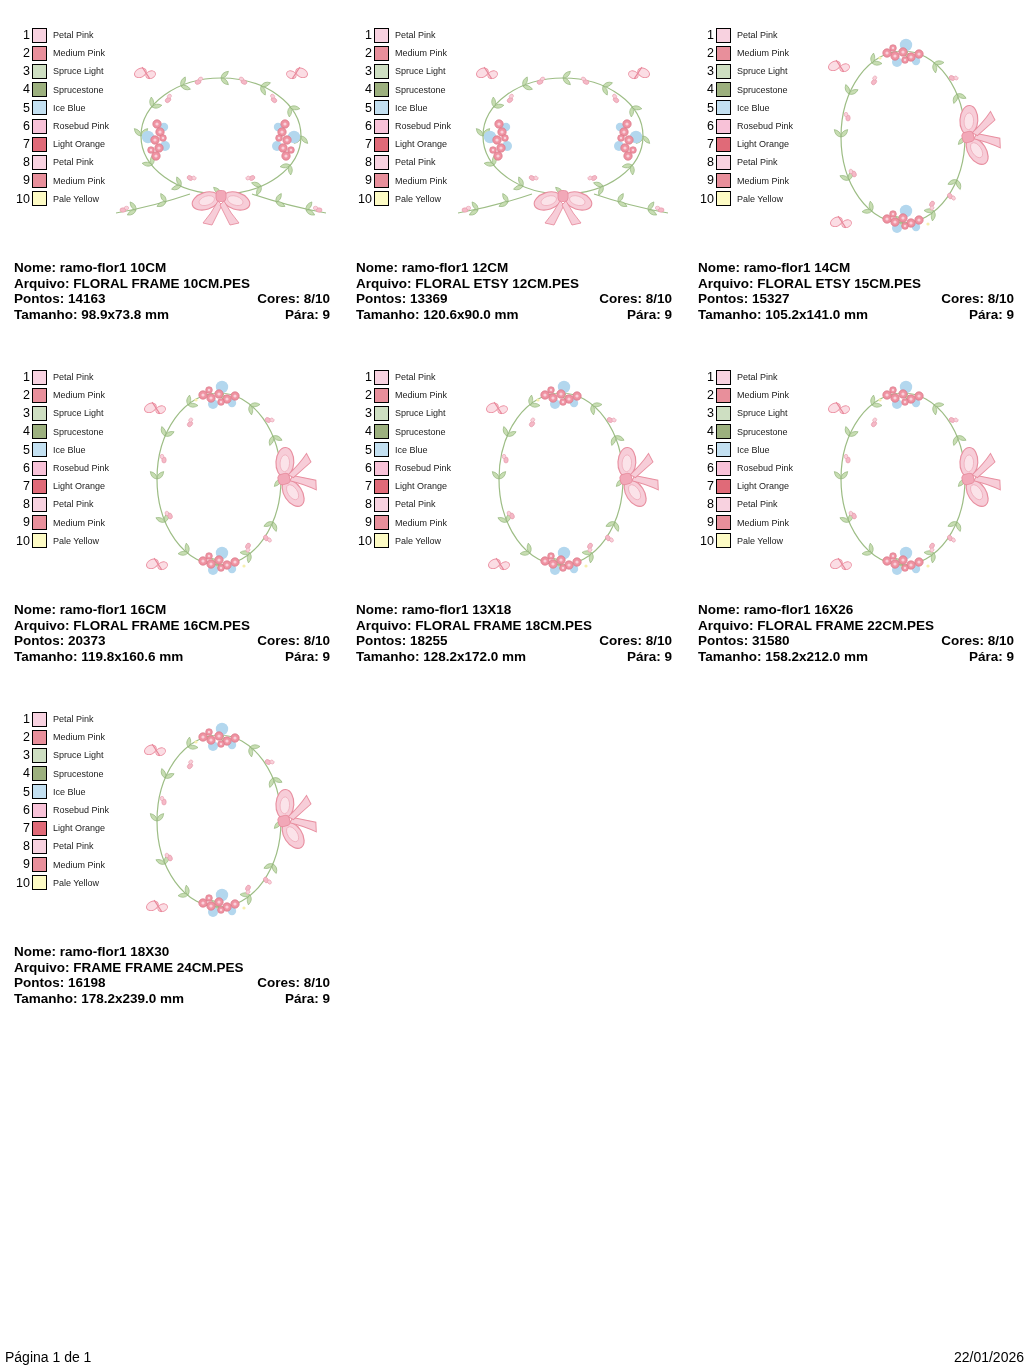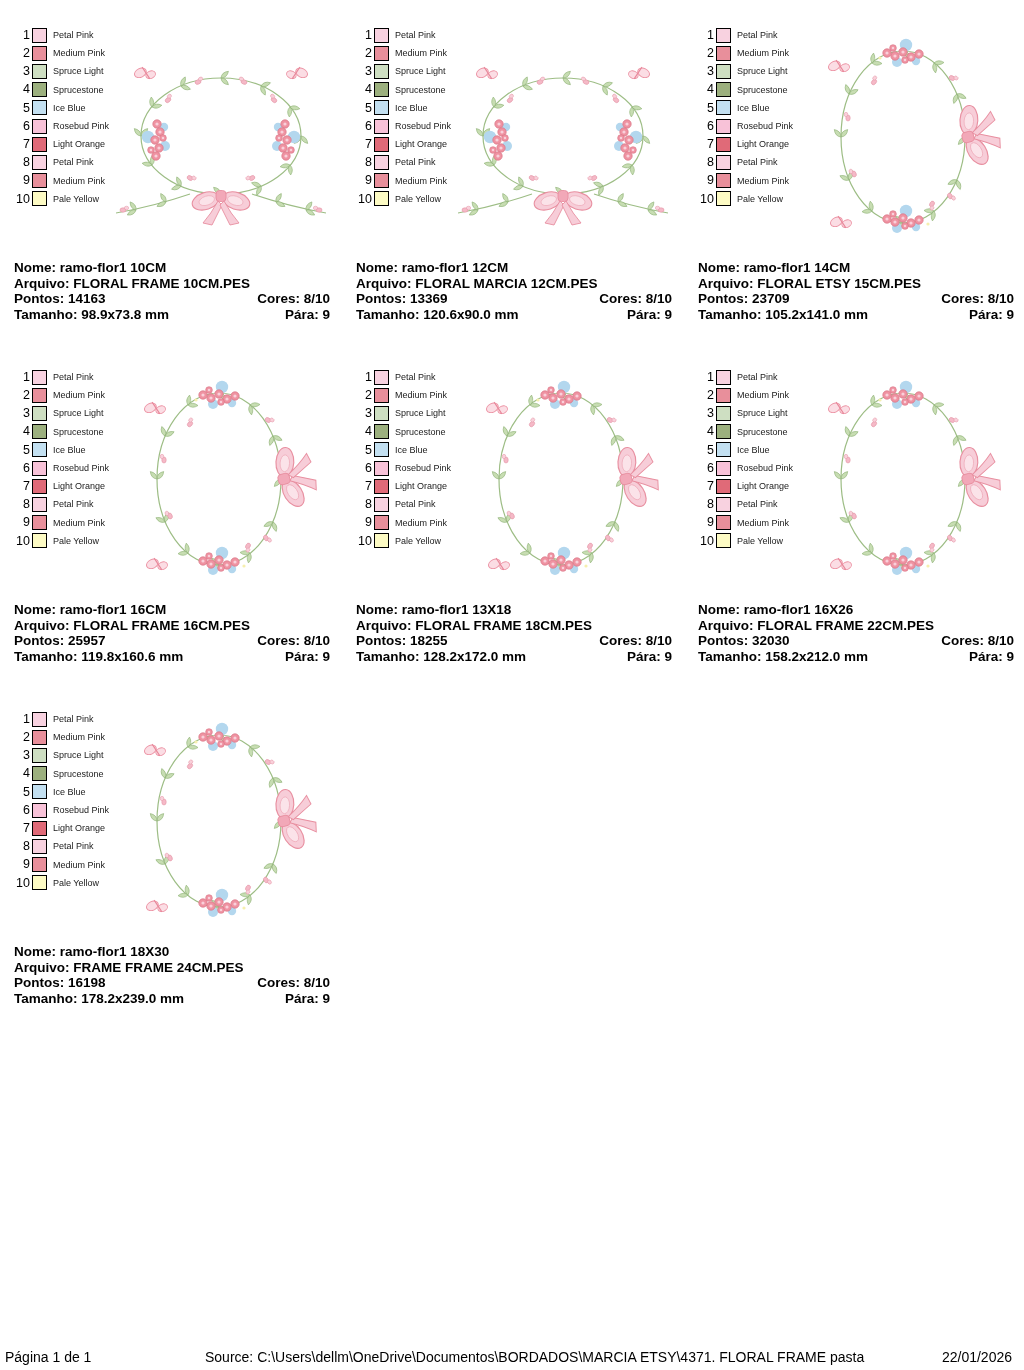--- a/index.html
+++ b/index.html
@@ -14,21 +14,21 @@
   .preview{position:absolute;}
   .preview.ph{left:100px;top:28px;width:222px;height:180px;}
   .preview.pv{left:116px;top:6px;width:196px;height:224px;}
   .preview svg{width:100%;height:100%;display:block;}
   .meta{position:absolute;left:4px;top:240px;right:0;font-weight:bold;font-size:13.5px;line-height:15.6px;}
   .mline{white-space:nowrap;}
   .mrow{display:flex;justify-content:space-between;white-space:nowrap;}
   .footer{position:absolute;left:0;top:1349px;width:100%;height:20px;font-size:14px;color:#000;}
   .f-left{position:absolute;left:5px;top:0;}
   .f-center{position:absolute;left:205px;top:0;}
-  .f-right{position:absolute;right:12px;top:0;}
+  .f-right{position:absolute;right:0;top:0;}
   .defs-svg{position:absolute;width:0;height:0;overflow:hidden;}
 </style>
 </head>
 <body>
 
 <div class="page">
 
   <svg class="defs-svg" aria-hidden="true">
     <defs>
       <path id="leaf" d="M0,0 Q4.5,-4 10,0 Q4.5,4 0,0 Z" fill="#c7ddb2" stroke="#8fb276" stroke-width="0.6"></path>
@@ -293,21 +293,21 @@
     <div class="preview ph">
       <svg preserveAspectRatio="xMidYMid meet" viewBox="0 0 222 180">
             <use href="#wreath-h" xlink:href="#wreath-h"></use>
           </svg>
     </div>
     <div class="meta">
       <div class="mline">
         <span>Nome:</span> <span>ramo-flor1 12CM</span>
       </div>
       <div class="mline">
-        <span>Arquivo:</span> <span>FLORAL MARCIA 12CM.PES</span>
+        <span>Arquivo:</span> <span>FLORAL ETSY 12CM.PES</span>
       </div>
       <div class="mrow">
         <span><span>Pontos:</span> <span>13369</span></span>
         <span><span>Cores:</span> <span>8/10</span></span>
       </div>
       <div class="mrow">
         <span><span>Tamanho:</span> <span>120.6x90.0 mm</span></span>
         <span><span>Pára:</span> <span>9</span></span>
       </div>
     </div>
@@ -381,21 +381,21 @@
           </svg>
     </div>
     <div class="meta">
       <div class="mline">
         <span>Nome:</span> <span>ramo-flor1 14CM</span>
       </div>
       <div class="mline">
         <span>Arquivo:</span> <span>FLORAL ETSY 15CM.PES</span>
       </div>
       <div class="mrow">
-        <span><span>Pontos:</span> <span>23709</span></span>
+        <span><span>Pontos:</span> <span>15327</span></span>
         <span><span>Cores:</span> <span>8/10</span></span>
       </div>
       <div class="mrow">
         <span><span>Tamanho:</span> <span>105.2x141.0 mm</span></span>
         <span><span>Pára:</span> <span>9</span></span>
       </div>
     </div>
   </div>
 
   <div class="card" style="left: 10px; top: 362px;">
@@ -466,21 +466,21 @@
           </svg>
     </div>
     <div class="meta">
       <div class="mline">
         <span>Nome:</span> <span>ramo-flor1 16CM</span>
       </div>
       <div class="mline">
         <span>Arquivo:</span> <span>FLORAL FRAME 16CM.PES</span>
       </div>
       <div class="mrow">
-        <span><span>Pontos:</span> <span>25957</span></span>
+        <span><span>Pontos:</span> <span>20373</span></span>
         <span><span>Cores:</span> <span>8/10</span></span>
       </div>
       <div class="mrow">
         <span><span>Tamanho:</span> <span>119.8x160.6 mm</span></span>
         <span><span>Pára:</span> <span>9</span></span>
       </div>
     </div>
   </div>
 
   <div class="card" style="left: 352px; top: 362px;">
@@ -636,21 +636,21 @@
           </svg>
     </div>
     <div class="meta">
       <div class="mline">
         <span>Nome:</span> <span>ramo-flor1 16X26</span>
       </div>
       <div class="mline">
         <span>Arquivo:</span> <span>FLORAL FRAME 22CM.PES</span>
       </div>
       <div class="mrow">
-        <span><span>Pontos:</span> <span>32030</span></span>
+        <span><span>Pontos:</span> <span>31580</span></span>
         <span><span>Cores:</span> <span>8/10</span></span>
       </div>
       <div class="mrow">
         <span><span>Tamanho:</span> <span>158.2x212.0 mm</span></span>
         <span><span>Pára:</span> <span>9</span></span>
       </div>
     </div>
   </div>
 
   <div class="card" style="left: 10px; top: 704px;">
@@ -734,16 +734,15 @@
       <div class="mrow">
         <span><span>Tamanho:</span> <span>178.2x239.0 mm</span></span>
         <span><span>Pára:</span> <span>9</span></span>
       </div>
     </div>
   </div>
 </div>
 
   <div class="footer">
     <span class="f-left">Página 1 de 1</span>
-    <span class="f-center">Source: C:\Users\dellm\OneDrive\Documentos\BORDADOS\MARCIA ETSY\4371. FLORAL FRAME pasta</span>
     <span class="f-right">22/01/2026</span>
   </div>
 </div>
 
 </body></html>

